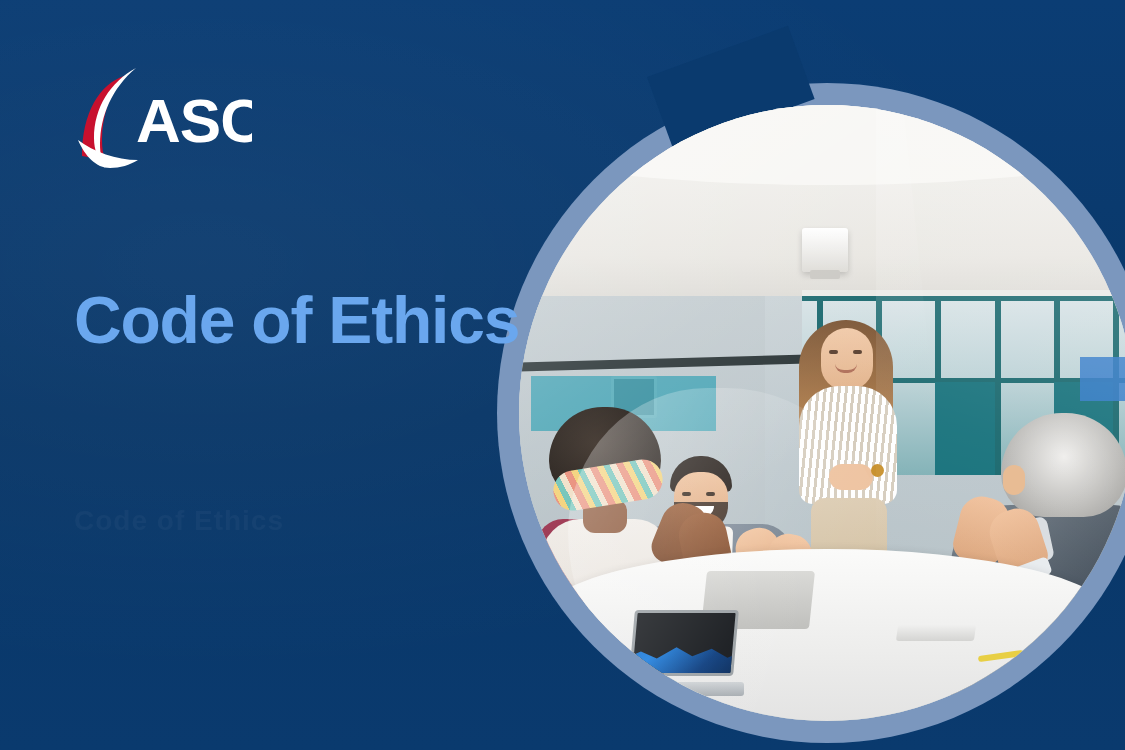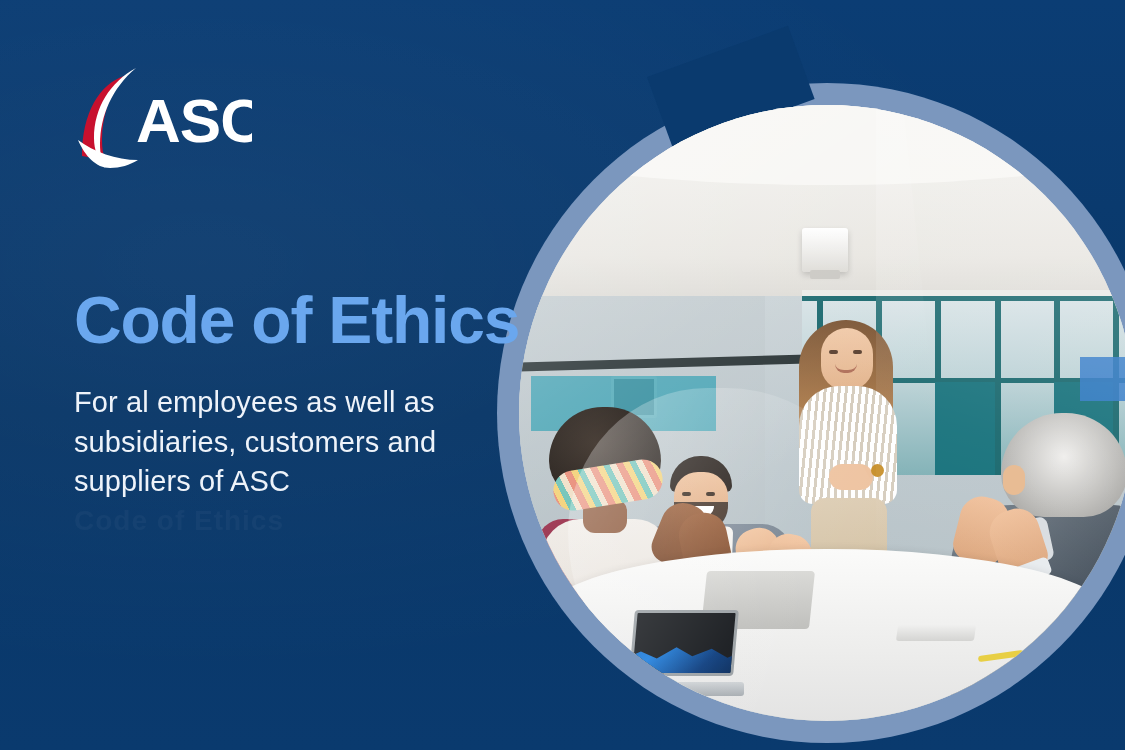--- a/index.html
+++ b/index.html
@@ -537,17 +537,16 @@
                C22 94 18 84 18 72 C18 42 34 16 60 2 Z" fill="#ffffff"></path>
 
       <path d="M2 74 C18 86 40 94 62 94 C54 99 44 102 34 102 C20 102 9 90 2 74 Z" fill="#ffffff"></path>
 
       <text x="60" y="76" font-family="Liberation Sans, sans-serif" font-size="62" font-weight="700" fill="#ffffff" letter-spacing="-1">ASC</text>
     </svg>
   </div>
 
   <div class="headline">Code of Ethics</div>
 
-  <div class="subhead">For al employees as well as subsidiaries, customers and suppliers of ASC</div>
 
   <div class="ghost">Code of Ethics</div>
 
 </div>
 
 </body></html>

